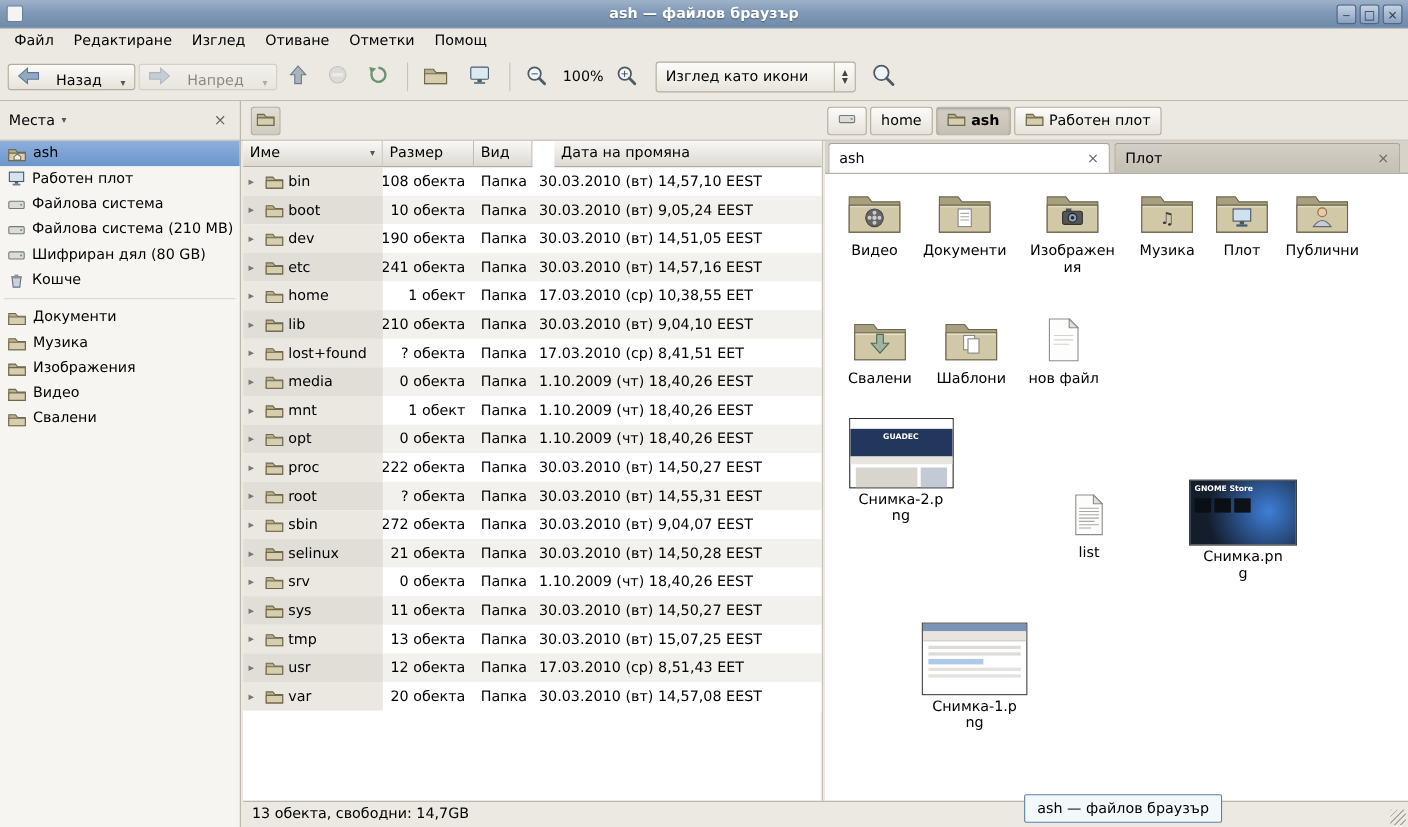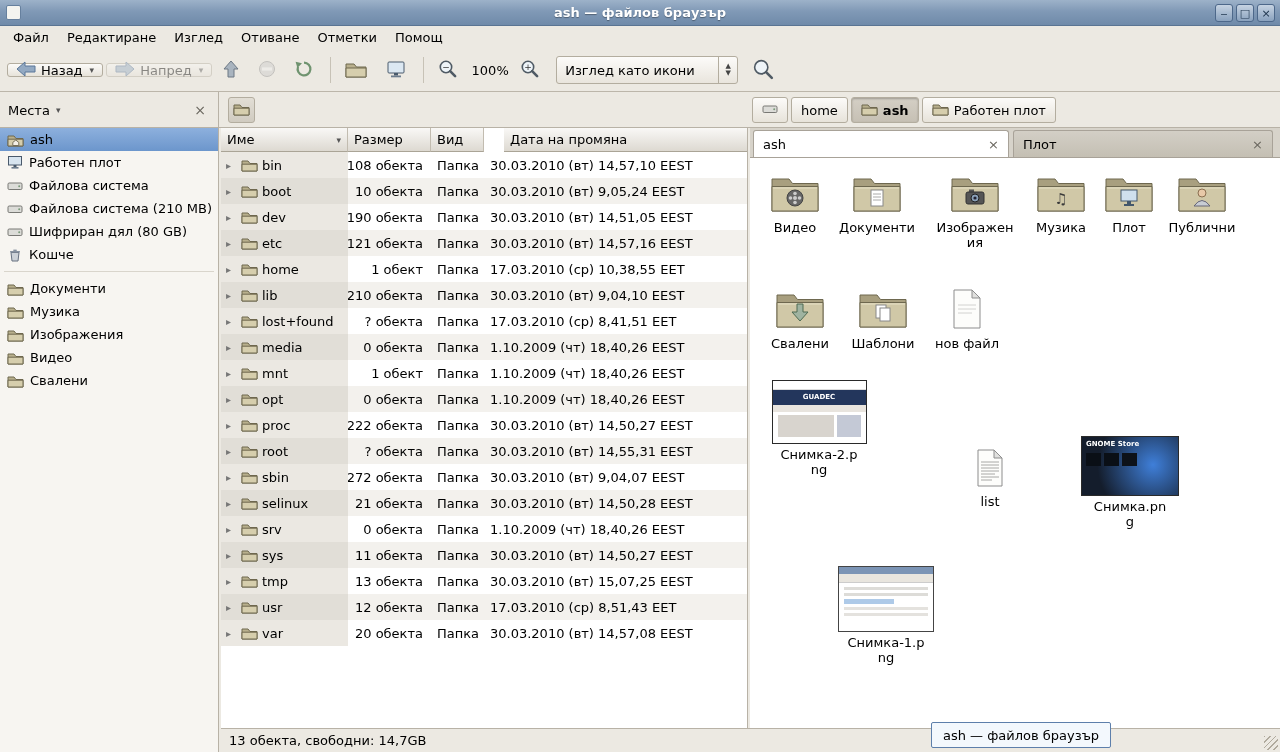--- a/index.html
+++ b/index.html
@@ -19,21 +19,21 @@
     background:linear-gradient(#c6d3e2,#8aa2be);color:#20374f;display:flex;align-items:center;justify-content:center;
     font-size:11px;line-height:11px;cursor:default;}
 
   
   .menubar{position:absolute;top:26px;left:0;right:0;height:23px;display:flex;align-items:center;padding-left:4px;background:#ece9e2;}
   .menu-item{padding:3px 9px;}
 
   
   .toolbar{position:absolute;top:49px;left:0;right:0;height:43px;border-bottom:1px solid #bcb6aa;
     background:#ece9e2;display:flex;align-items:center;padding:0 7px;}
-  .tb-btn{height:14px;display:flex;align-items:center;gap:5px;padding:0 8px;border:1px solid #b3ad9f;
+  .tb-btn{height:24px;display:flex;align-items:flex-end;gap:15px;padding:0 8px;border:1px solid #b3ad9f;
     border-radius:3px;background:linear-gradient(#fcfbf9,#e7e3da);margin-right:3px;}
   .tb-flat{height:30px;display:flex;align-items:center;gap:5px;padding:0 7px;border:1px solid transparent;
     border-radius:3px;margin-right:3px;}
   .disabled{opacity:.42;}
   .tb-sep{width:1px;height:26px;background:#c7c2b6;margin:0 6px;}
   .dd-arrow{font-size:9px;color:#555;margin-left:2px;}
   .zoom-label{width:44px;text-align:center;}
   .combo{height:28px;border:1px solid #b3ad9f;border-radius:3px;background:linear-gradient(#fcfbf9,#e9e5dd);
     display:flex;align-items:center;width:182px;margin:0 6px;}
   .combo-text{flex:1;padding:0 8px;white-space:nowrap;overflow:hidden;}
@@ -412,21 +412,21 @@
           <div class="c name">
             <span class="exp">▸</span>
             <span class="mi">
               <svg width="17" height="14" viewBox="0 0 17 14" xmlns="http://www.w3.org/2000/svg">
                 <path d="M1 3 h6 l2 2.5 h7 V13 H1 Z" fill="#b9b08d" stroke="#6e684f"></path>
                 <path d="M1 6.2 h15 V13 H1 Z" fill="#d6cead" stroke="#6e684f"></path>
               </svg>
             </span>
             <span>etc</span>
           </div>
-          <div class="c size">121 обекта</div>
+          <div class="c size">241 обекта</div>
           <div class="c type">Папка</div>
           <div class="c date">30.03.2010 (вт) 14,57,16 EEST</div>
         </div>
         <div class="fl-row even">
           <div class="c name">
             <span class="exp">▸</span>
             <span class="mi">
               <svg width="17" height="14" viewBox="0 0 17 14" xmlns="http://www.w3.org/2000/svg">
                 <path d="M1 3 h6 l2 2.5 h7 V13 H1 Z" fill="#b9b08d" stroke="#6e684f"></path>
                 <path d="M1 6.2 h15 V13 H1 Z" fill="#d6cead" stroke="#6e684f"></path>
@@ -778,21 +778,21 @@
                 </g>
               </svg></span>
           </div>
           <div class="gi-label">нов файл</div>
         </div>
         <div class="grid-item" style="left: 17px; top: 222px;">
           <div class="gi-icon">
             <span>
               <div class="thumb" style="width:95px;height:64px">
                 <div style="height:9px;background:#fff;border-bottom:1px solid #ddd"></div>
-                <div style="height:15px;background:#23365c;color:#fff;font-size:7px;line-height:15px;text-align:center;font-weight:bold">GUADEC</div>
+                <div style="height:25px;background:#23365c;color:#fff;font-size:7px;line-height:15px;text-align:center;font-weight:bold">GUADEC</div>
                 <div style="height:7px;background:#e8e4de"></div>
                 <div style="display:flex;gap:3px;padding:3px 5px">
                   <div style="flex:1;height:22px;background:#d8d4ce"></div>
                   <div style="width:24px;height:22px;background:#c4c9d6"></div>
                 </div>
               </div>
             </span>
           </div>
           <div class="gi-label">Снимка-2.png</div>
         </div>

